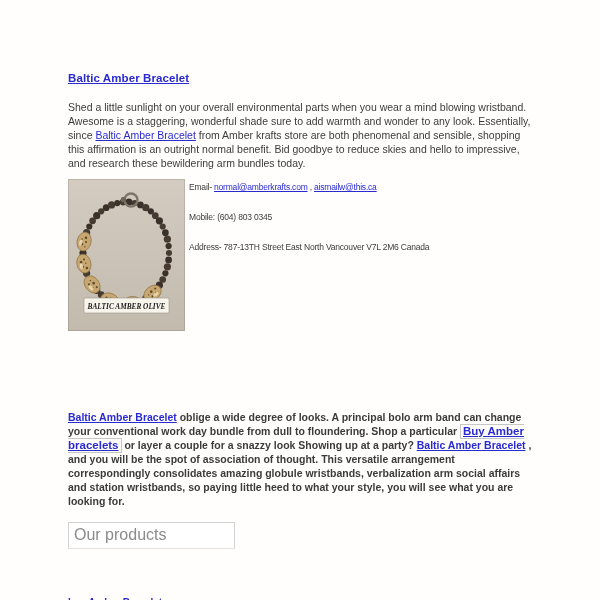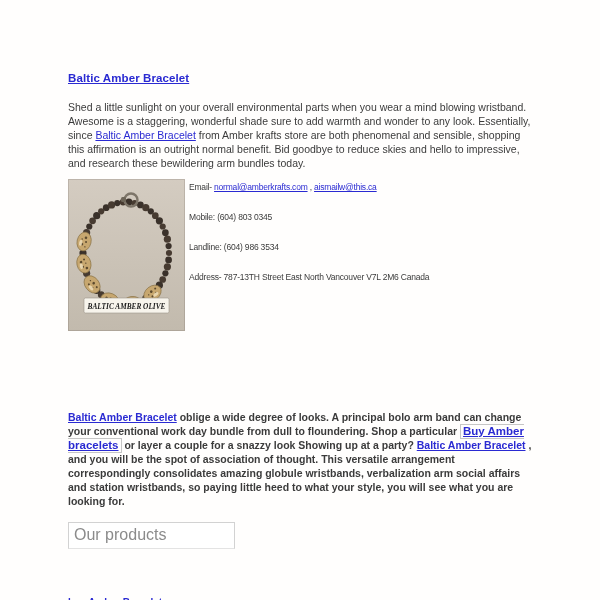--- a/index.html
+++ b/index.html
@@ -206,21 +206,20 @@
         <rect x="53" y="18" width="5" height="5" rx="1.5" fill="#6e6659"></rect>
         <rect x="16" y="119" width="85" height="15" rx="1.5" fill="#f7f4ec" stroke="#9a948a" stroke-width="0.6"></rect>
         <text x="58.5" y="130" text-anchor="middle" font-family="Liberation Serif, serif" font-style="italic" font-weight="bold" font-size="7.3" fill="#1d1d1d">BALTIC AMBER OLIVE</text>
         <rect x="0.5" y="0.5" width="116" height="151" fill="none" stroke="rgba(60,50,40,0.15)"></rect>
       </svg>
     </figure>
 
     <div class="contact">
       <p><span>Email- </span><a>normal@amberkrafts.com</a><span> , </span><a>aismailw@this.ca</a></p>
       <p>Mobile: (604) 803 0345</p>
-      <p>Landline: (604) 986 3534</p>
       <p>Address- 787-13TH Street East North Vancouver V7L 2M6 Canada</p>
     </div>
 
   </div>
 
   <p class="body-text para2"><a>Baltic Amber Bracelet</a><span> oblige a wide degree of looks. A principal bolo arm band can change your conventional work day bundle from dull to floundering. Shop a particular </span><a class="boxed-link">Buy Amber bracelets</a><span> or layer a couple for a snazzy look Showing up at a party? </span><a>Baltic Amber Bracelet</a><span> , and you will be the spot of association of thought. This versatile arrangement correspondingly consolidates amazing globule wristbands, verbalization arm social affairs and station wristbands, so paying little heed to what your style, you will see what you are looking for.</span></p>
 
   <div class="our-products">Our products</div>
 
   <div class="product-links">

